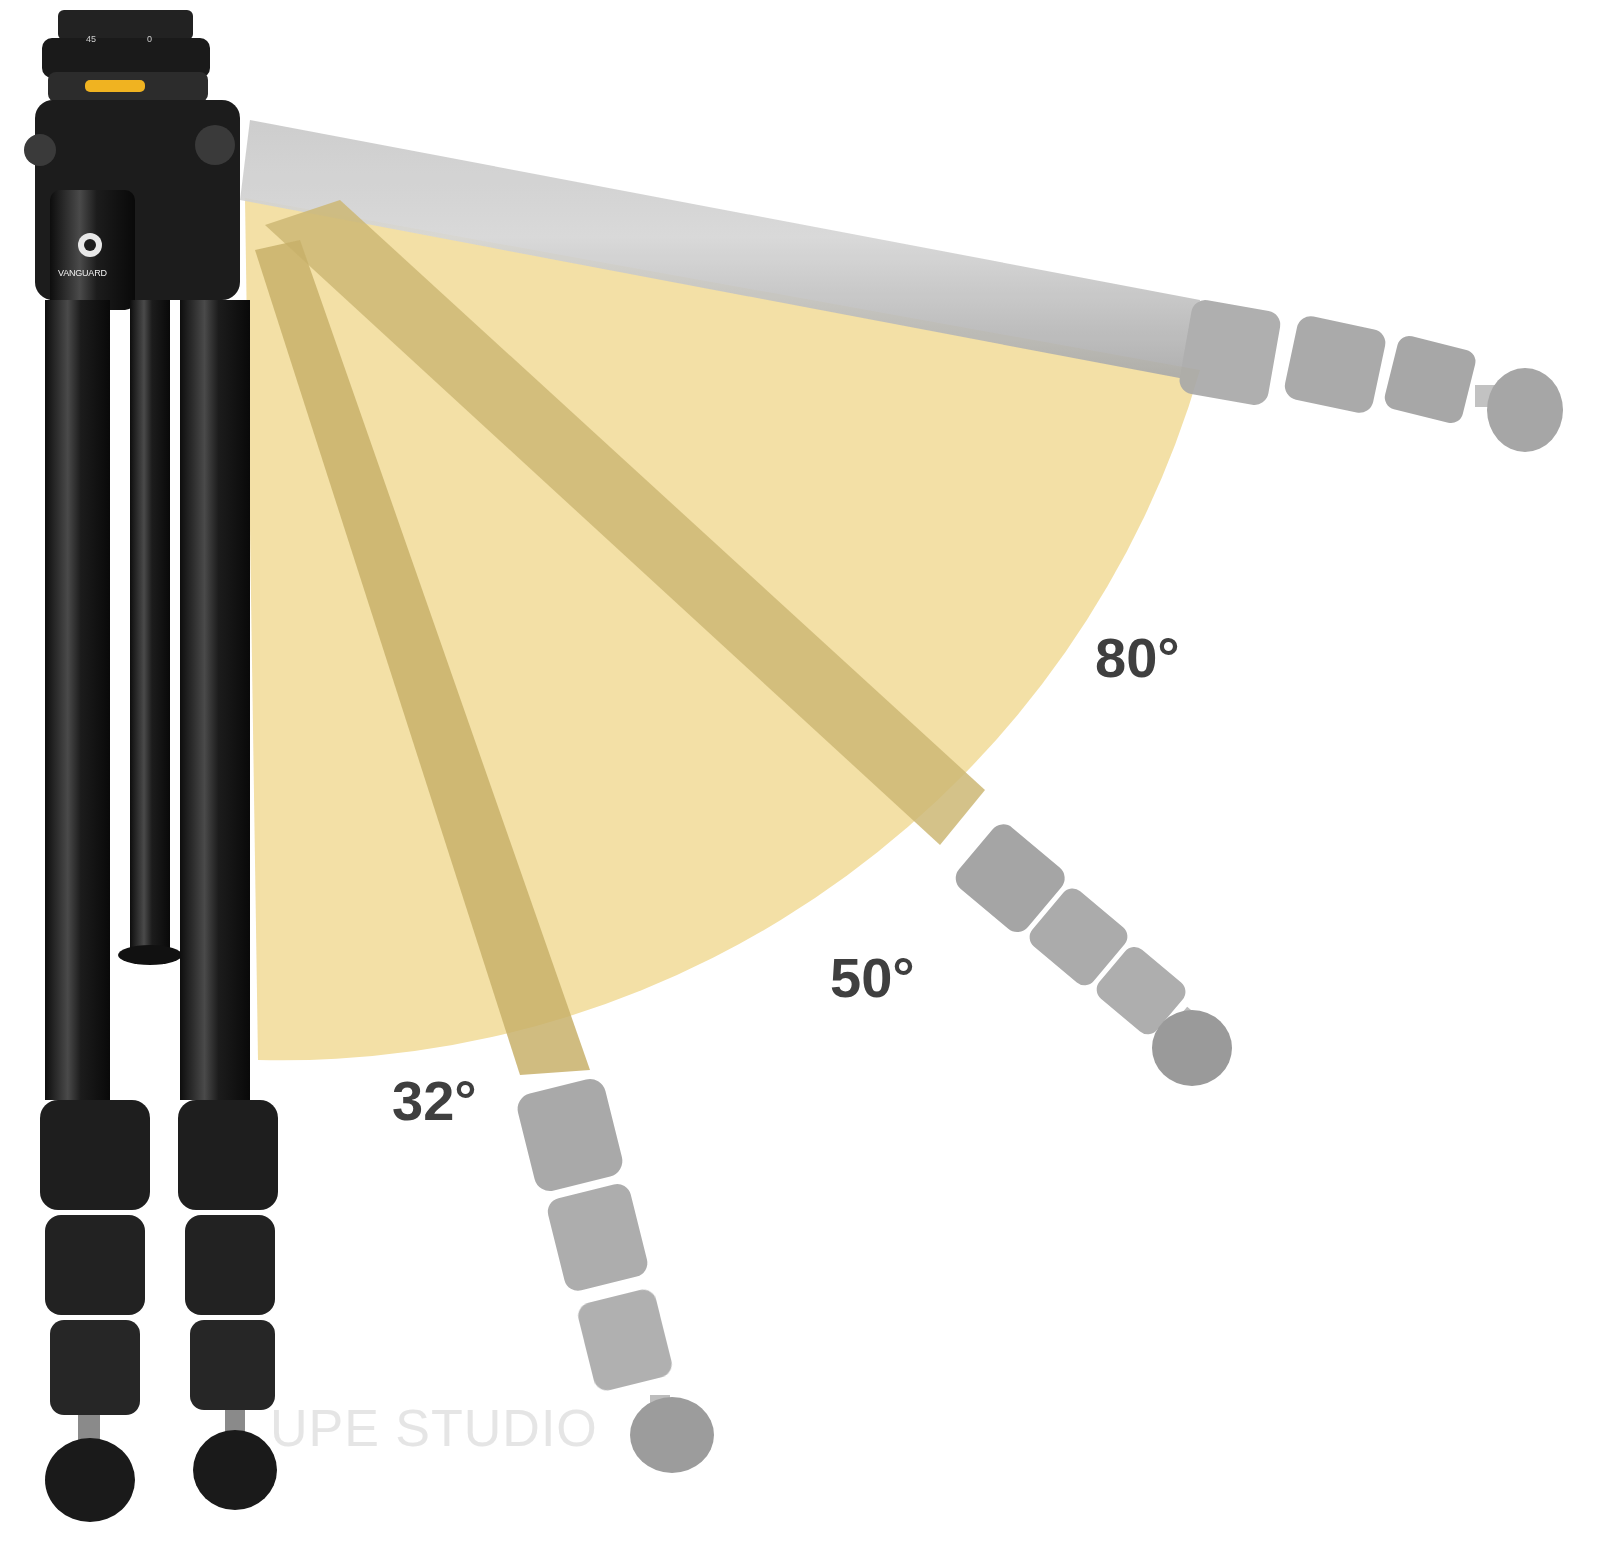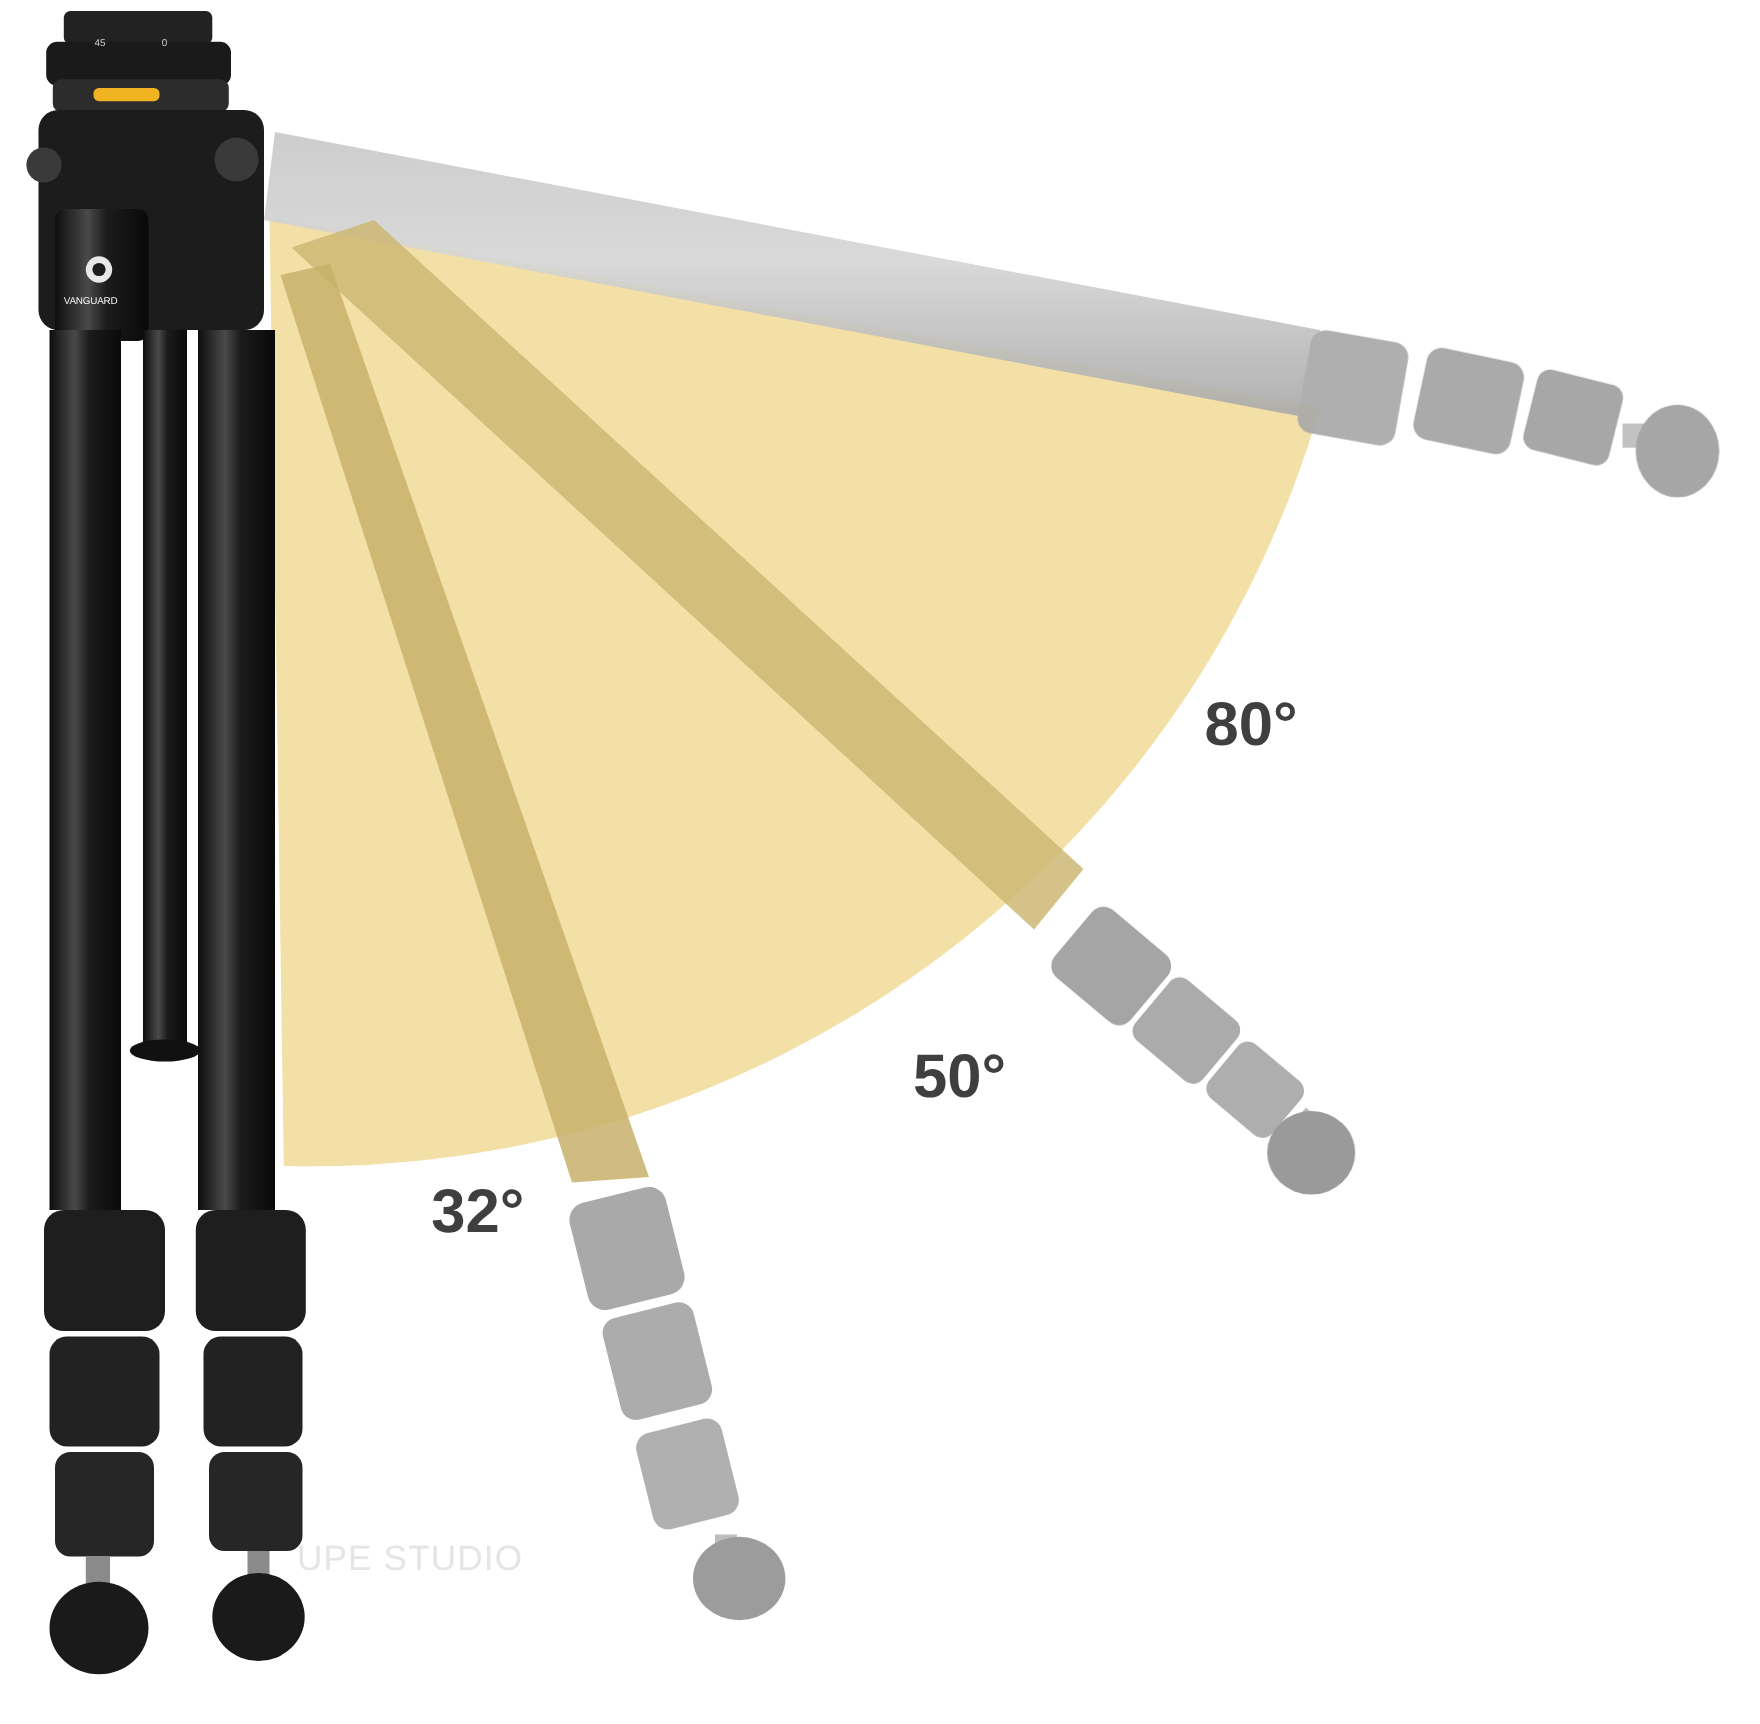--- a/index.html
+++ b/index.html
@@ -8,21 +8,21 @@
   .stage { position:absolute; left:0; top:0; width:1600px; height:1567px; }
   svg.scene { position:absolute; left:0; top:0; width:1600px; height:1567px; }
   .title { position:absolute; left:460px; top:48px; font-size:60px; font-weight:bold;
            color:#454545; letter-spacing:2px; white-space:nowrap; }
   .angle { position:absolute; font-family:"Liberation Sans", sans-serif; font-weight:bold;
            font-size:56px; color:#3f3f3f; white-space:nowrap;text-align:right; }
   .angle-80 { left:1095px; top:625px; }
   .angle-50 { left:830px; top:945px; }
   .angle-23 { left:392px; top:1068px; }
   .watermark { position:absolute; left:270px; top:1398px; font-family:"Liberation Sans", sans-serif;
-               font-size:32px; color:rgba(225,225,225,0.85); letter-spacing:1px; white-space:nowrap; }
+               font-size:52px; color:rgba(225,225,225,0.85); letter-spacing:1px; white-space:nowrap; }
   .brand { position:absolute; left:58px; top:268px; font-family:"Liberation Sans", sans-serif;
            font-size:9px; font-weight:normal; color:#f2f2f2; letter-spacing:-0.2px; }
   .dial-45 { position:absolute; left:86px; top:34px; font-size:9px; color:#cfcfcf;
              font-family:"Liberation Sans", sans-serif; }
   .dial-0 { position:absolute; left:147px; top:34px; font-size:9px; color:#cfcfcf;
             font-family:"Liberation Sans", sans-serif; }
 </style>
 </head>
 <body>
 

